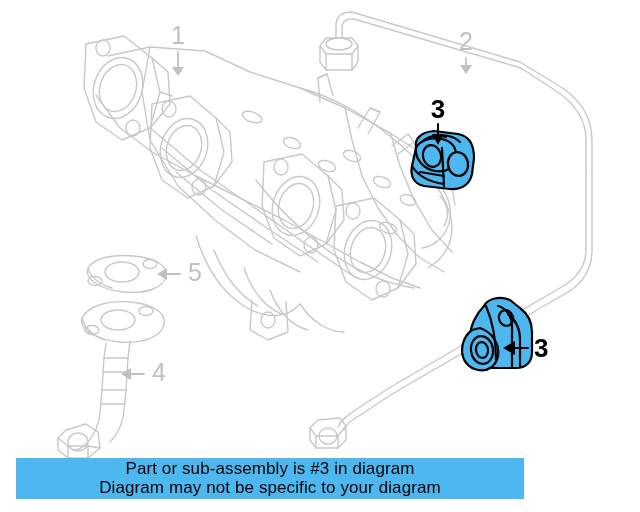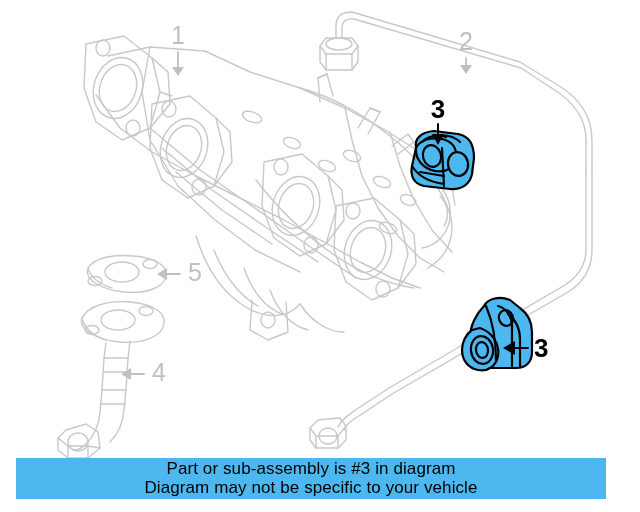--- a/index.html
+++ b/index.html
@@ -18,21 +18,21 @@
   .callout-text-hl{
     font-family:"Liberation Sans", sans-serif;
     font-size:26px;
     font-weight:bold;
     fill:#000000;
   }
 
   #banner{
     position:absolute;
     left:16px; top:458px;
-    width:590px; height:41px;
+    width:508px; height:41px;
     background:#4db8f0;
     display:flex;
     flex-direction:column;
     align-items:center;
     justify-content:center;
     line-height:1.08;
   }
   #banner .banner-line{
     font-family:"Liberation Sans", sans-serif;
     font-size:17px;
@@ -270,14 +270,14 @@
         <line x1="528" y1="348" x2="508" y2="348"></line>
         <path d="M515 341 L503 348 L515 355" fill="#000000" stroke="none"></path>
       </g>
     </g>
 
   </svg>
 </div>
 
 <div id="banner">
   <div class="banner-line">Part or sub-assembly is #3 in diagram</div>
-  <div class="banner-line">Diagram may not be specific to your vehicle</div>
+  <div class="banner-line">Diagram may not be specific to your diagram</div>
 </div>
 
 </body></html>

